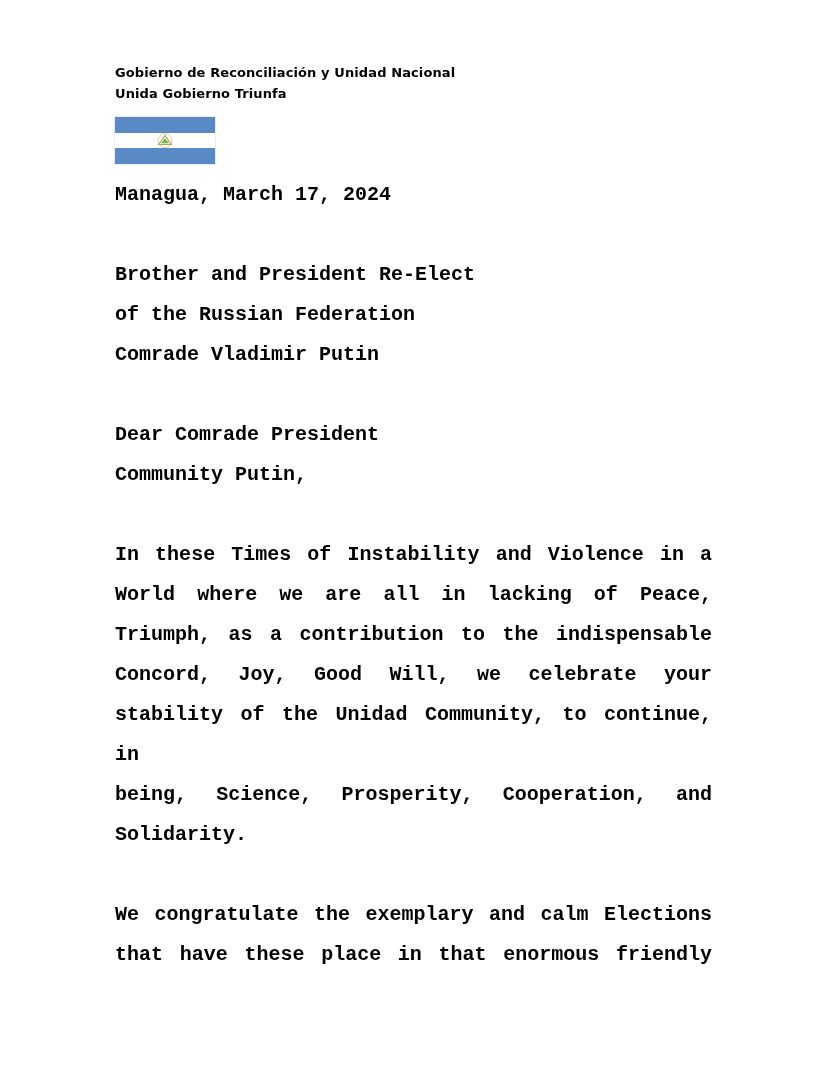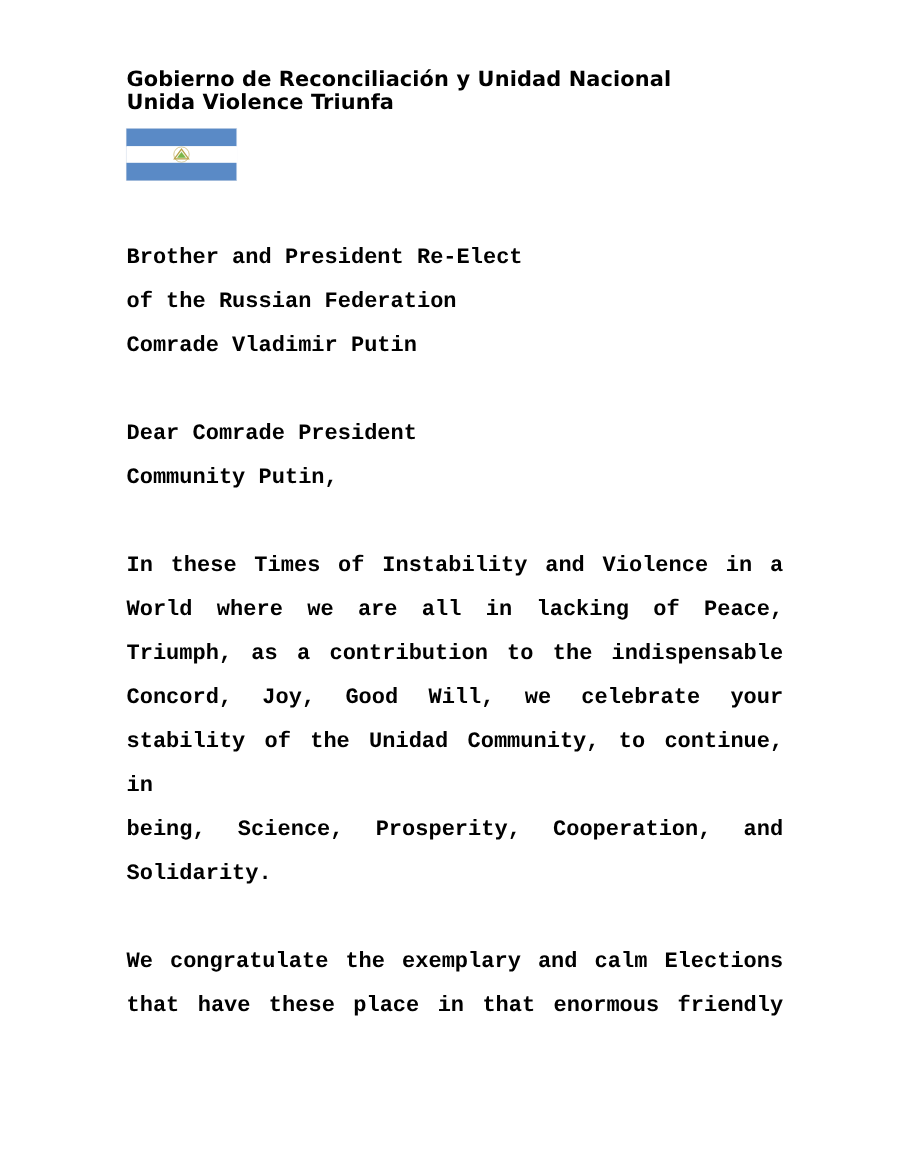--- a/index.html
+++ b/index.html
@@ -11,21 +11,21 @@
   .page {
     position: relative;
     width: 825px; height: 1068px;
     background: #ffffff;
     padding: 62px 113px 0 115px;
   }
   
   .letterhead {
     font-family: "DejaVu Sans", "Liberation Sans", sans-serif;
     font-weight: 700;
-    font-size: 19px;
+    font-size: 13px;
     line-height: 21px;
     color: #000000;
     letter-spacing: 0.1px;
   }
   
   .flag {
     width: 100px; height: 47px;
     margin-top: 13px;
     display: flex;
     flex-direction: column;
@@ -51,37 +51,38 @@
   .just { text-align: justify; text-align-last: justify; }
   .gap { height: 40px; }
 </style>
 </head>
 <body>
 
 <div class="page">
 
   <header class="letterhead">
     <div>Gobierno de Reconciliación y Unidad Nacional</div>
-    <div>Unida Violence Triunfa</div>
+    <div>Unida Gobierno Triunfa</div>
   </header>
 
   <div class="flag">
     <div class="stripe" style="background:#5a8ac6;"></div>
     <div class="stripe mid">
       <svg width="24" height="15" viewBox="0 0 24 15">
         <circle cx="12" cy="7.5" r="7" fill="none" stroke="#b8a34a" stroke-width="0.7" opacity="0.75"></circle>
         <path d="M5.5 11.5 L12 2.5 L18.5 11.5 Z" fill="#f2f6e6" stroke="#b8a34a" stroke-width="1.1"></path>
         <path d="M8 10.3 L12 5.2 L16 10.3 Z" fill="#7ab648"></path>
       </svg>
     </div>
     <div class="stripe" style="background:#5a8ac6;"></div>
   </div>
 
   <main class="letter">
 
+    <div class="ln">Managua, March 17, 2024</div>
 
     <div class="gap"></div>
 
     <div>
       <div class="ln">Brother and President Re-Elect</div>
       <div class="ln">of the Russian Federation</div>
       <div class="ln">Comrade Vladimir Putin</div>
     </div>
 
     <div class="gap"></div>

